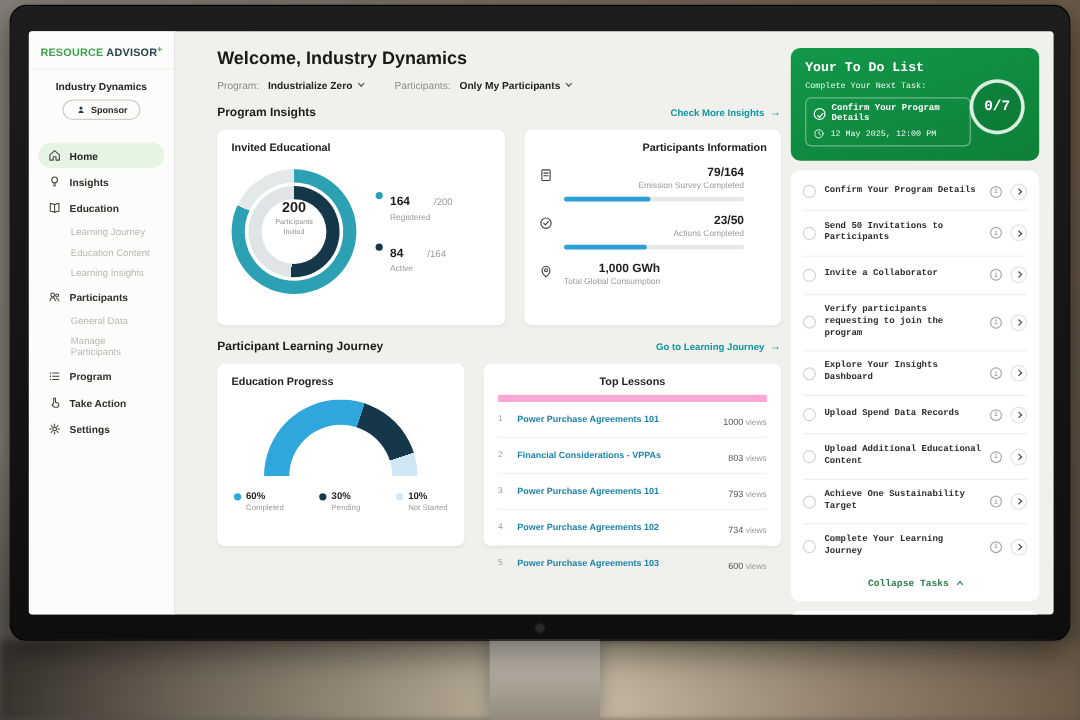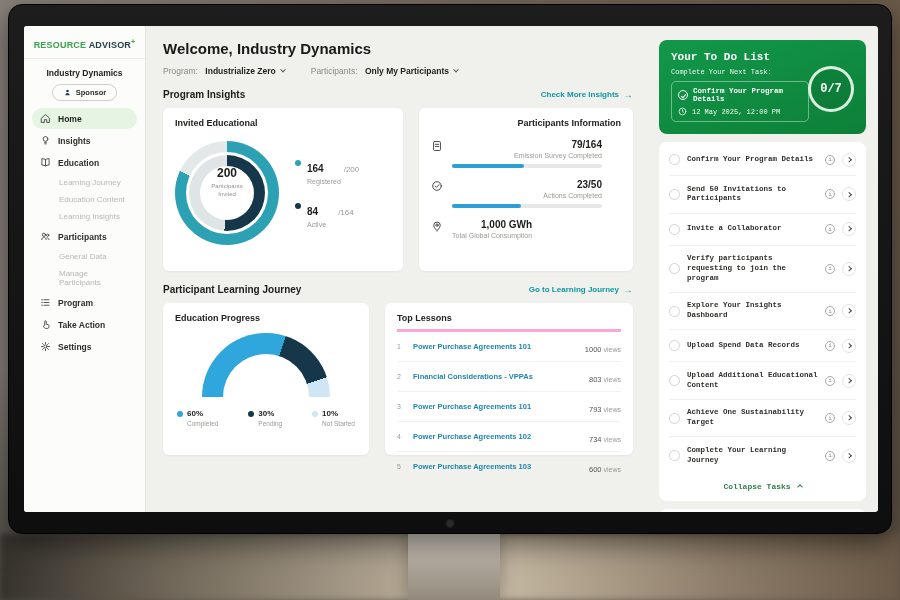--- a/index.html
+++ b/index.html
@@ -31,31 +31,31 @@
 
   
   .sidebar { position: absolute; left: 0; top: 0; width: 122px; height: 100%;
     background: #fcfcfa; border-right: 1px solid #e3e3df; }
   .logo { padding: 12px 0 8px; text-align: center; font-size: 9px; font-weight: bold; letter-spacing: .2px;
     border-bottom: 1px solid #ededе8; border-bottom: 1px solid #edede8; }
   .logo-a { color: #3aa24e; }
   .logo-b { color: #24404c; }
   .logo-plus { color: #3aa24e; font-size: 7px; vertical-align: super; }
   .org-name { text-align: center; font-size: 8.5px; font-weight: bold; color: #22221f; margin-top: 9px; }
-  .sponsor-pill { display: flex; align-items: center; gap: 4px; width: max-content; margin: 6px auto 4px;
+  .sponsor-pill { display: flex; align-items: center; gap: 4px; width: max-content; margin: 6px auto 16px;
     padding: 3px 10px; border: 1px solid #cfcfc9; border-radius: 11px; font-size: 7.5px; font-weight: bold; color: #2a2a27; }
   .nav { padding: 2px 0; }
   .nav-item { display: flex; align-items: center; gap: 7px; margin: 1px 8px; padding: 5px 8px;
     border-radius: 13px; font-size: 8.5px; font-weight: bold; color: #2e2e2a; cursor: pointer; }
   .nav-item.active { background: #e6f4e4; color: #1c241c; }
   .nav-item svg { flex-shrink: 0; }
   .nav-sub { margin: 0 8px; padding: 4px 8px 4px 27px; font-size: 8px; color: #b8b8b2; cursor: pointer; }
 
   
-  .main { position: absolute; left: 116px; top: 0; width: 507px; height: 100%; padding: 14px 14px 0 23px; }
+  .main { position: absolute; left: 134px; top: 0; width: 507px; height: 100%; padding: 14px 14px 0 23px; }
   .welcome { font-size: 15px; font-weight: bold; color: #191917; }
   .filters { display: flex; gap: 26px; margin-top: 9px; font-size: 8.5px; color: #8b8b86; align-items: center; }
   .filter-control { display: inline-flex; align-items: center; margin-left: 5px; color: #22221f; font-weight: bold; cursor: pointer; }
   .chev { display: inline-block; width: 4px; height: 4px; border-right: 1.2px solid currentColor; border-bottom: 1.2px solid currentColor; }
   .chev.down { transform: rotate(45deg) translate(-1px,-1px); margin-left: 5px; color: #55554f; }
   .chev.up { transform: rotate(-135deg); margin-left: 5px; }
   .chev.right { transform: rotate(-45deg); }
   .section-row { display: flex; justify-content: space-between; align-items: center; margin-top: 13px; }
   .section-title { font-size: 10px; font-weight: bold; color: #1c1c1a; }
   .section-link { display: flex; align-items: center; gap: 4px; font-size: 8px; font-weight: bold; color: #0f96a3; cursor: pointer; }
@@ -99,21 +99,21 @@
   .gauge-center { position: absolute; left: 0; right: 0; bottom: 0; text-align: center; }
   .gauge-value { font-size: 13px; font-weight: bold; color: #1d1d1b; }
   .gauge-label { font-size: 6.5px; color: #93938e; margin-top: 1px; }
   .gauge-legend { display: flex; justify-content: space-between; margin-top: 12px; padding: 0 2px; }
   .gl-top { display: flex; align-items: center; gap: 4px; font-size: 8px; font-weight: bold; color: #1d1d1b; }
   .gl-dot { width: 6px; height: 6px; border-radius: 50%; }
   .gl-label { font-size: 6.5px; color: #9a9a94; margin: 2px 0 0 10px; }
 
   
   .card-lessons { width: 248px; height: 152px; padding: 10px 12px 4px; }
-  .lessons-head { border-bottom: 3px solid #f9a8d4; padding-bottom: 6px; }
+  .lessons-head { border-bottom: 6px solid #f9a8d4; padding-bottom: 6px; text-align: center; }
   .lesson-row { display: flex; align-items: center; gap: 8px; padding: 5.5px 0; border-bottom: 1px solid #f1f1ed; }
   .lesson-row:last-child { border-bottom: none; }
   .lesson-rank { font-size: 7px; color: #9a9a94; width: 8px; }
   .lesson-title { flex: 1; font-size: 7.5px; font-weight: bold; color: #1e84ad; cursor: pointer; }
   .lesson-views { font-size: 7.5px; color: #55554f; }
   .lesson-views-unit { font-size: 7px; color: #9a9a94; margin-left: 2px; }
 
   
   .rightpanel { position: absolute; left: 629px; top: 0; width: 225px; height: 100%; padding: 14px 12px 0 6px; font-family: Liberation Mono, monospace; }
   .todo-card { position: relative; background: linear-gradient(160deg, #12984a 0%, #0d8038 100%);

